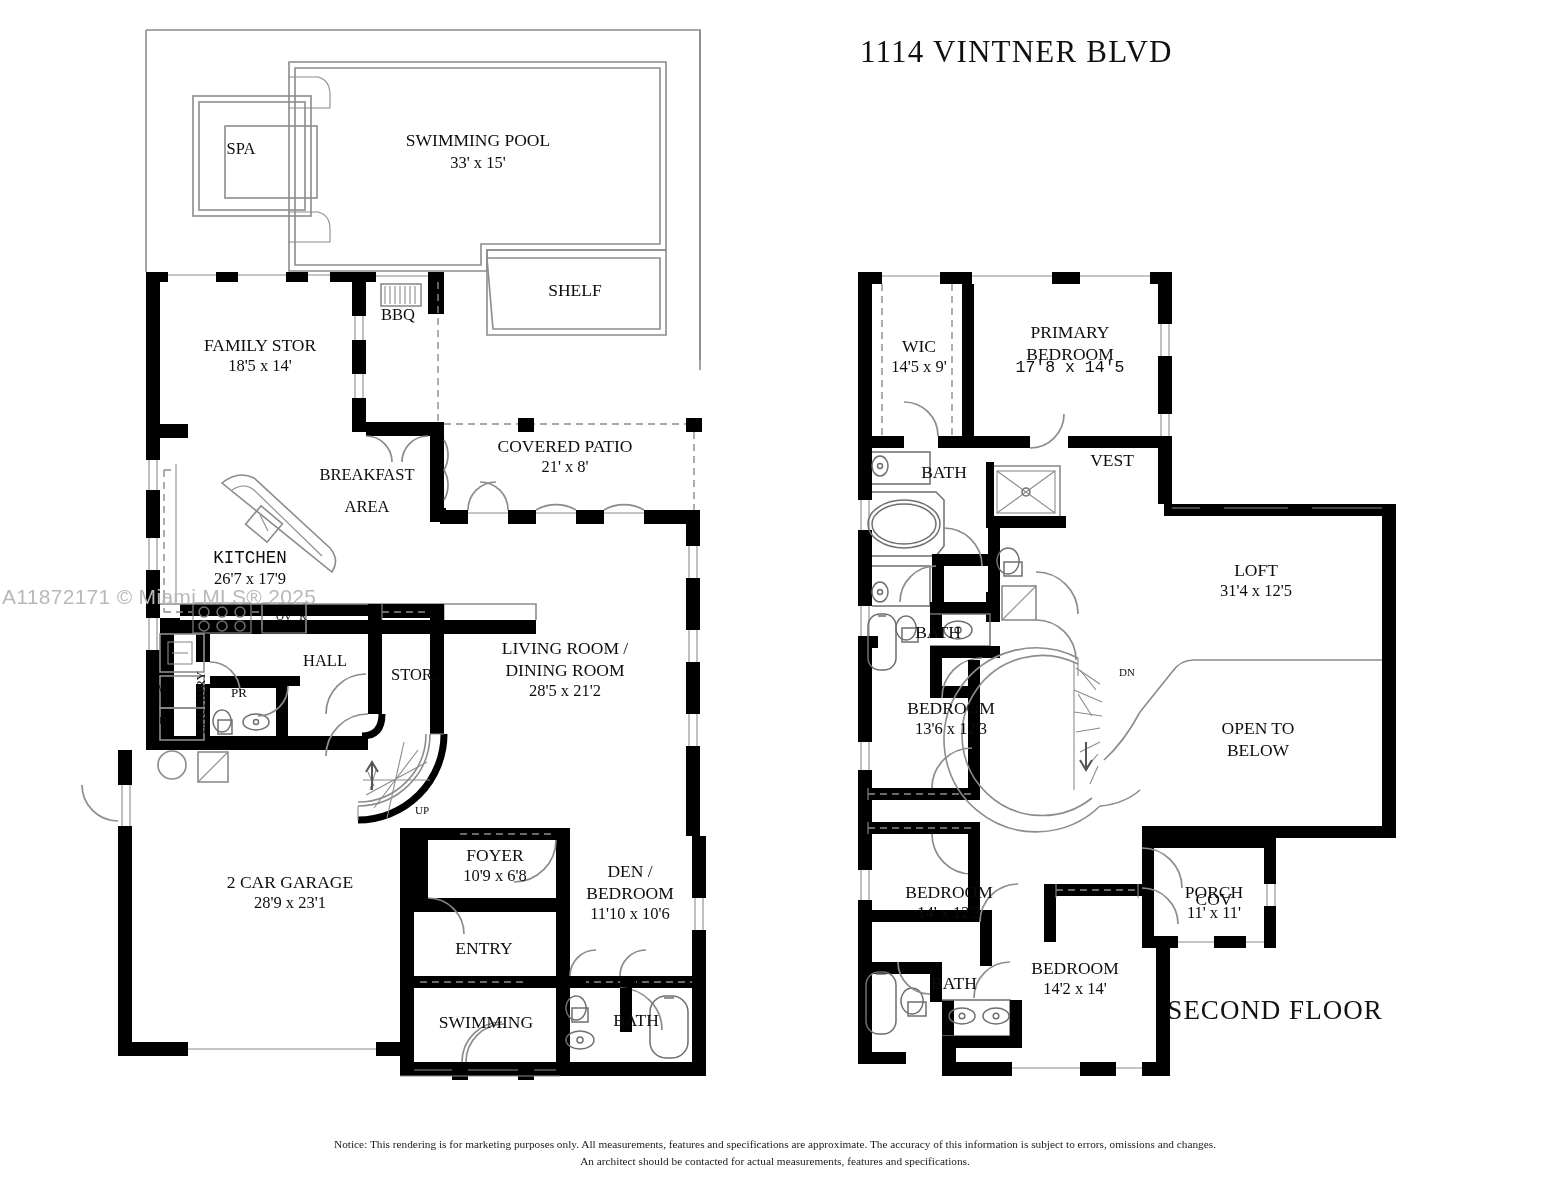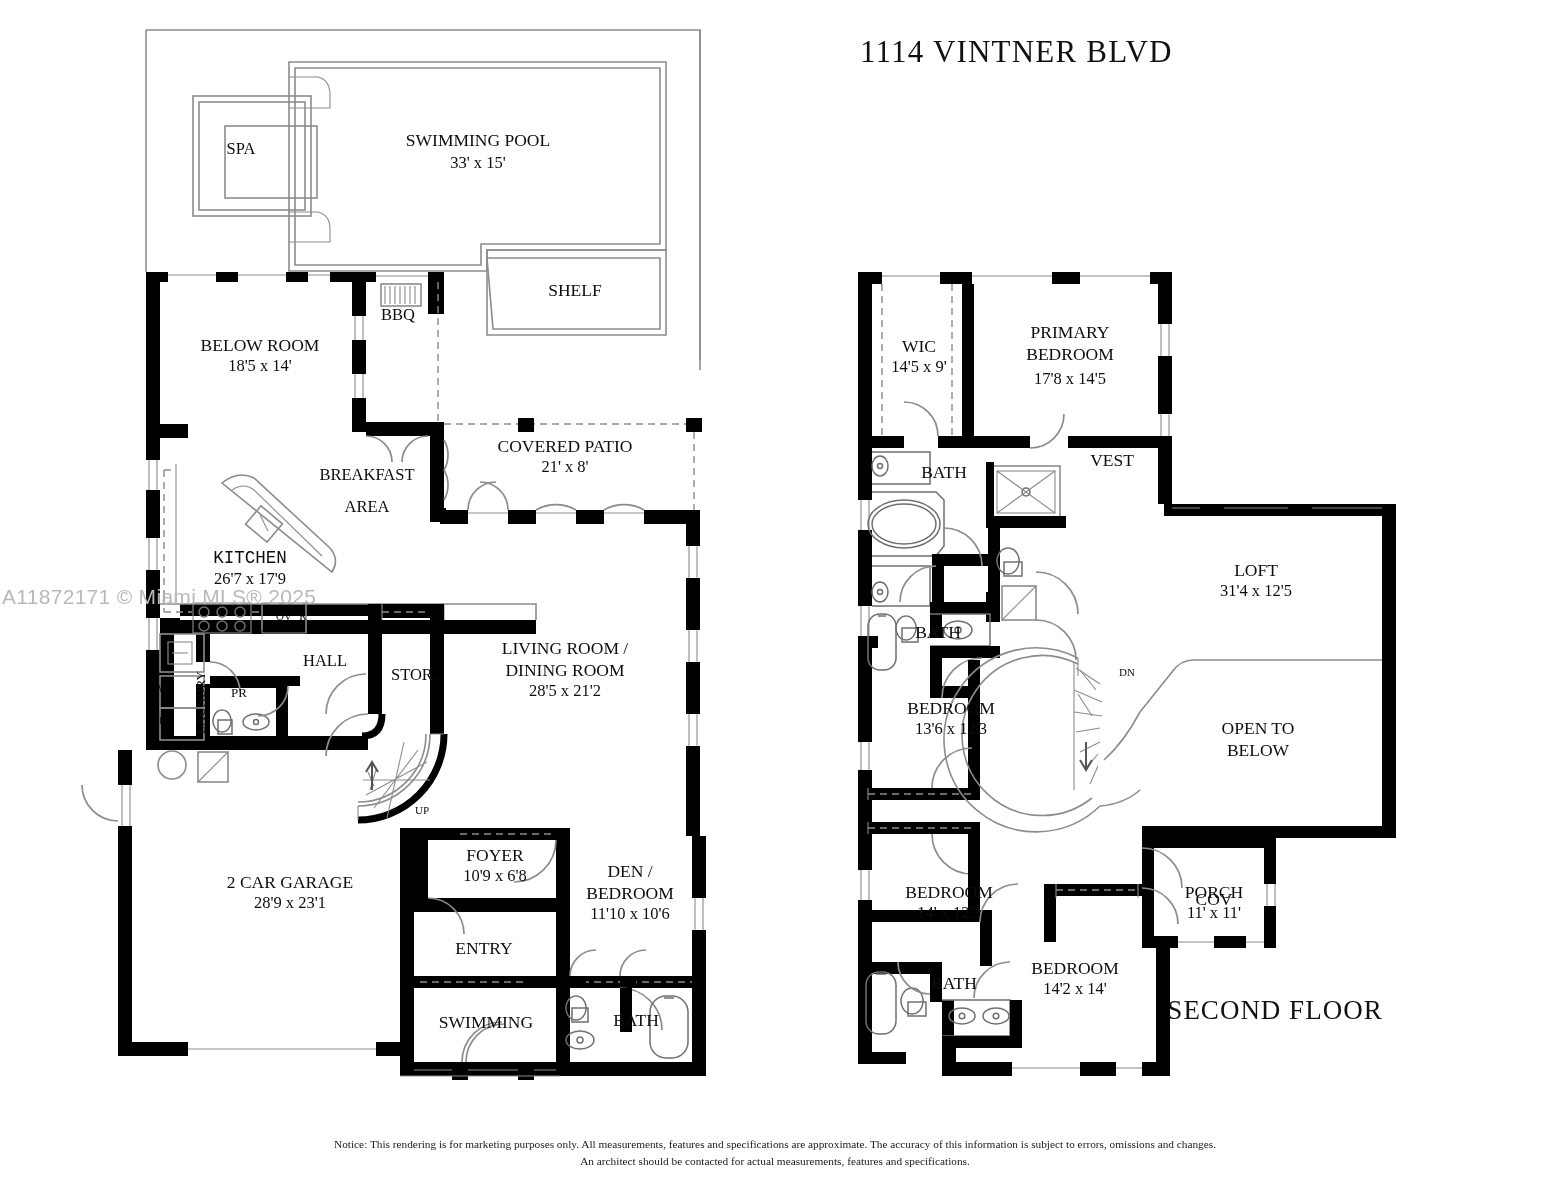--- a/index.html
+++ b/index.html
@@ -441,21 +441,21 @@
 <div id="floorlabel">SECOND FLOOR</div>
 <div id="watermark">A11872171 © Miami MLS® 2025</div>
 <div id="notice">Notice: This rendering is for marketing purposes only. All measurements, features and specifications are approximate. The accuracy of this information is subject to errors, omissions and changes. An architect should be contacted for actual measurements, features and specifications.</div>
 
 <div class="lbl rn" style="left:206px;top:140px;width:70px;">SPA</div>
 <div class="lbl rn big" style="left:368px;top:130px;width:220px;">SWIMMING POOL</div>
 <div class="lbl rn" style="left:368px;top:154px;width:220px;">33' x 15'</div>
 <div class="lbl rn big" style="left:500px;top:280px;width:150px;">SHELF</div>
 <div class="lbl rn" style="left:362px;top:306px;width:72px;">BBQ</div>
 
-<div class="lbl rn big" style="left:160px;top:335px;width:200px;">BELOW ROOM</div>
+<div class="lbl rn big" style="left:160px;top:335px;width:200px;">FAMILY STOR</div>
 <div class="lbl rn" style="left:160px;top:357px;width:200px;">18'5 x 14'</div>
 
 <div class="lbl rn" style="left:292px;top:466px;width:150px;">BREAKFAST</div>
 <div class="lbl rn" style="left:292px;top:488px;width:150px;margin-top:10px;">AREA</div>
 
 <div class="lbl rn big" style="left:470px;top:436px;width:190px;">COVERED PATIO</div>
 <div class="lbl rn" style="left:470px;top:458px;width:190px;">21' x 8'</div>
 
 <div class="lbl rn big" style="left:172px;top:548px;width:156px;font-family:Liberation Mono, monospace;">KITCHEN</div>
 <div class="lbl rn" style="left:172px;top:570px;width:156px;">26'7 x 17'9</div>
@@ -487,21 +487,21 @@
 
 <div class="lbl rn big" style="left:412px;top:938px;width:144px;">ENTRY</div>
 <div class="lbl rn big" style="left:404px;top:1012px;width:164px;">SWIMMING</div>
 <div class="lbl rn big" style="left:588px;top:1010px;width:96px;">BATH</div>
 
 <div class="lbl rn big" style="left:874px;top:336px;width:90px;">WIC</div>
 <div class="lbl rn" style="left:874px;top:358px;width:90px;">14'5 x 9'</div>
 
 <div class="lbl rn big" style="left:990px;top:322px;width:160px;">PRIMARY</div>
 <div class="lbl rn big" style="left:990px;top:344px;width:160px;">BEDROOM</div>
-<div class="lbl rn" style="left:990px;top:370px;width:160px;">17'8 x 14'5</div>
+<div class="lbl rn" style="left:990px;top:359px;width:160px;font-family:Liberation Mono, monospace;">17'8 x 14'5</div>
 
 <div class="lbl rn big" style="left:896px;top:462px;width:96px;">BATH</div>
 <div class="lbl rn big" style="left:1066px;top:450px;width:92px;">VEST</div>
 
 <div class="lbl rn big" style="left:1176px;top:560px;width:160px;">LOFT</div>
 <div class="lbl rn" style="left:1176px;top:582px;width:160px;">31'4 x 12'5</div>
 
 <div class="lbl rn big" style="left:890px;top:622px;width:96px;">BATH</div>
 
 <div class="lbl rn big" style="left:878px;top:698px;width:146px;">BEDROOM</div>

